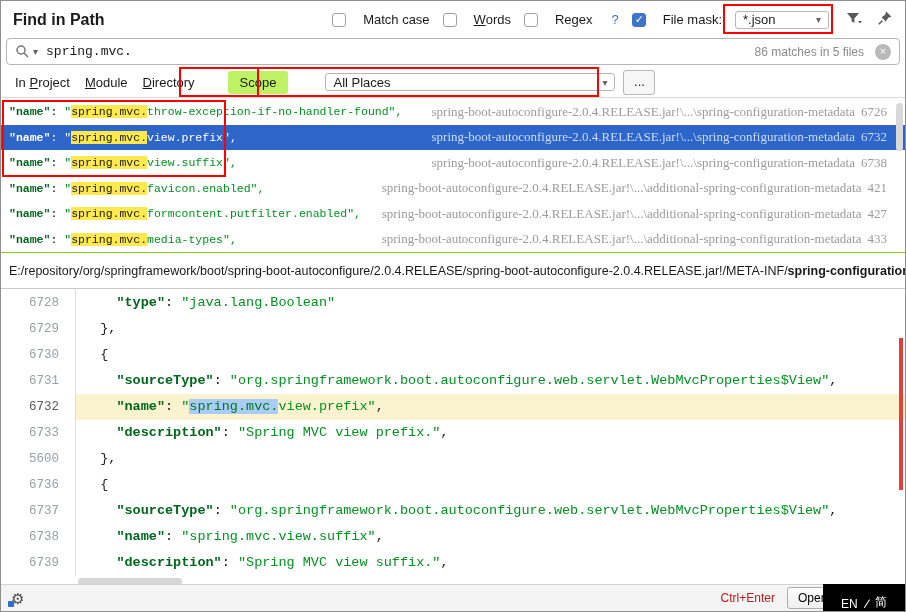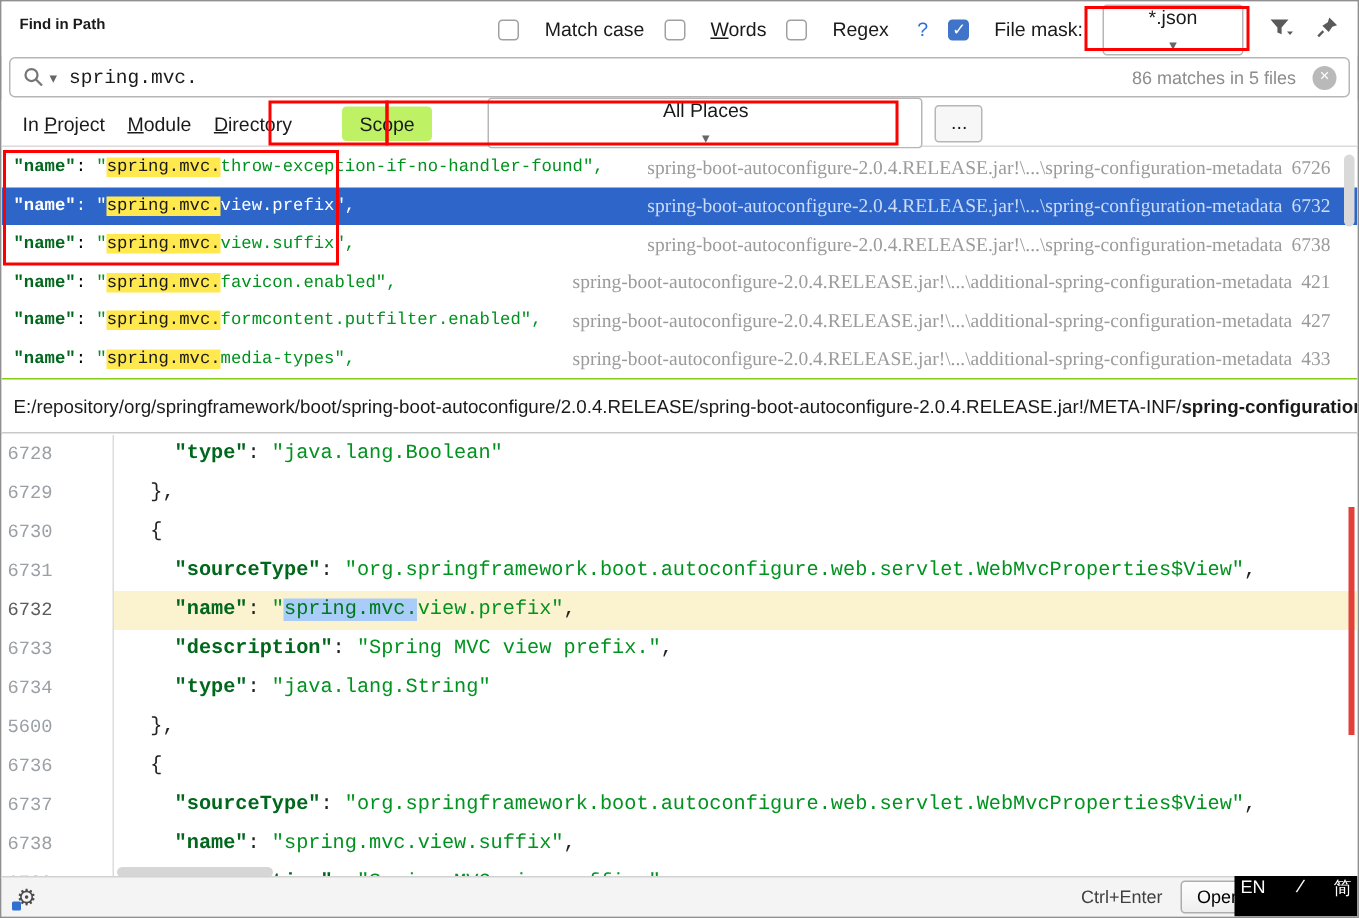--- a/index.html
+++ b/index.html
@@ -2,28 +2,28 @@
 <html><head>
 <meta charset="utf-8">
 <style>
   * { margin:0; padding:0; box-sizing:border-box; }
   html,body { width:906px; height:612px; overflow:hidden; background:#e8e8e8; }
   body { font-family:"Liberation Sans",sans-serif; }
   .window { position:relative; width:906px; height:612px; background:#fff; border:1px solid #8f8f8f; overflow:hidden; color:#1a1a1a; }
 
   
   .header { position:absolute; top:0; left:0; right:0; height:36px; background:#fff; }
-  .title { position:absolute; left:12px; top:10px; font-weight:bold; font-size:10px; }
+  .title { position:absolute; left:12px; top:10px; font-weight:bold; font-size:16px; }
   .opts { position:absolute; right:76px; top:5px; height:27px; display:flex; align-items:center; gap:13px; }
   .opt { display:flex; align-items:center; gap:17px; font-size:13px; white-space:nowrap; }
   .cb { width:14px; height:14px; border:1px solid #a0a0a0; border-radius:3px; background:#fff; position:relative; flex:none; }
   .cb.checked { background:#3f74c9; border-color:#3f74c9; }
   .cb.checked::after { content:"✓"; color:#fff; font-size:11px; position:absolute; left:2px; top:-1px; }
   .help { color:#2a6fd6; margin-left:2px; }
-  .combo { display:flex; align-items:center; height:34px; border:1px solid #b6b6b6; border-radius:3px; background:#fff; padding:0 7px; font-size:13px; white-space:nowrap;flex-direction:column; }
+  .combo { display:flex; align-items:center; height:18px; border:1px solid #b6b6b6; border-radius:3px; background:#fff; padding:0 7px; font-size:13px; white-space:nowrap; }
   .filemask { width:94px; justify-content:space-between; }
   .chev { color:#666; font-size:10px; }
   .hicon { position:absolute; top:9px; }
   .icon-funnel { right:42px; }
   .icon-pin { right:12px; }
 
   
   .searchbox { position:absolute; top:37px; left:5px; right:5px; height:27px; border:1px solid #b6b6b6; border-radius:4px; display:flex; align-items:center; padding:0 8px; gap:3px; background:#fff; }
   .query { font-family:"Liberation Mono",monospace; font-size:13px; margin-left:5px; }
   .summary { margin-left:auto; color:#8c8c8c; font-size:12px; margin-right:8px; }
@@ -50,41 +50,41 @@
   .rrow.selected .rk, .rrow.selected .rp, .rrow.selected .rs { color:#fff; }
   .rrow.selected .rpath, .rrow.selected .rline { color:#ccdcf7; }
 
   
   .previewhdr { position:absolute; top:251px; left:0; right:0; height:37px; border-top:1px solid #84cc16; border-bottom:1px solid #c9c9c9; display:flex; align-items:center; padding:0 8px; font-size:12.5px; white-space:nowrap; overflow:hidden; background:#fff; }
   .previewhdr b { font-weight:bold; }
 
   
   .editor { position:absolute; top:289px; left:0; right:0; height:296px; overflow:hidden; font-family:"Liberation Mono",monospace; font-size:13.5px; background:#fff; }
   .eline { display:flex; height:26px; line-height:26px; white-space:pre; }
-  .gut { flex:0 0 75px; padding-left:4px; color:#9aa0a6; font-size:12.5px; background:#fff; border-right:1px solid #dcdcdc; }
+  .gut { flex:0 0 75px; padding-left:28px; color:#9aa0a6; font-size:12.5px; background:#fff; border-right:1px solid #dcdcdc; }
   .code { flex:1; padding-left:8px; }
   .eline.current .code { background:#fbf3cf; }
   .eline.current .gut { color:#5c5c5c; }
   .ek { color:#00671d; font-weight:bold; }
   .es { color:#00931f; }
   .ew { color:#222; }
   .esel { background:#a9cdf8; color:#00781c; }
 
   
   .results-thumb { position:absolute; right:2px; top:102px; width:7px; height:48px; background:#d9d9d9; border-radius:4px; }
   .stripe-red { position:absolute; right:2px; top:337px; width:4px; height:152px; background:#e2403a; }
   .hthumb { position:absolute; left:77px; top:577px; width:104px; height:7px; background:#d6d6d6; border-radius:4px; }
 
   
   .footer { position:absolute; left:0; right:0; bottom:0; height:27px; background:#f4f4f4; border-top:1px solid #d2d2d2; display:flex; align-items:center; padding:0 10px; font-size:12px; }
   .gear { font-size:15px; color:#4c4c4c; position:relative; line-height:1; }
   .gear::after { content:""; position:absolute; left:-3px; bottom:-1px; width:6px; height:6px; background:#2f6fd0; border-radius:1px; }
-  .shortcut { margin-left:auto; color:#404040; margin-right:12px; }
+  .shortcut { margin-left:auto; color:#b91c1c; margin-right:12px; }
   .openbtn { border:1px solid #adadad; border-radius:3px; background:linear-gradient(#fdfdfd,#efefef); padding:3px 34px 3px 10px; font-size:12px; white-space:nowrap; }
-  .ime { position:absolute; right:0; bottom:0; width:82px; height:27px; background:#000; color:#fff; display:flex; align-items:flex-start; justify-content:center; gap:21px; font-size:12px; z-index:40; }
+  .ime { position:absolute; right:0; bottom:0; width:82px; height:27px; background:#000; color:#fff; display:flex; align-items:flex-end; justify-content:center; gap:7px; font-size:12px; z-index:40; }
   .ime .slash { font-style:italic; transform:rotate(8deg); }
 
   
   .anno { position:absolute; border:2px solid #f00; z-index:60; pointer-events:none; }
   .anno-a { left:722px; top:3px;  width:110px; height:30px; }
   .anno-b { left:178px; top:66px; width:80px;  height:30px; }
   .anno-c { left:256px; top:66px; width:342px; height:30px; }
   .anno-d { left:1px;   top:99px; width:224px; height:77px; }
 </style>
 </head>
@@ -165,21 +165,20 @@
       <b>spring-configuration-metadata</b>
   </div>
 
   <div class="editor" id="editor">
       <div class="eline"><span class="gut">6728</span><span class="code"><span class="ew">    </span><span class="ek">"type"</span><span class="ew">: </span><span class="es">"java.lang.Boolean"</span></span></div>
       <div class="eline"><span class="gut">6729</span><span class="code"><span class="ew">  },</span></span></div>
       <div class="eline"><span class="gut">6730</span><span class="code"><span class="ew">  {</span></span></div>
       <div class="eline"><span class="gut">6731</span><span class="code"><span class="ew">    </span><span class="ek">"sourceType"</span><span class="ew">: </span><span class="es">"org.springframework.boot.autoconfigure.web.servlet.WebMvcProperties$View"</span><span class="ew">,</span></span></div>
       <div class="eline current"><span class="gut">6732</span><span class="code"><span class="ew">    </span><span class="ek">"name"</span><span class="ew">: </span><span class="es">"</span><span class="esel">spring.mvc.</span><span class="es">view.prefix"</span><span class="ew">,</span></span></div>
       <div class="eline"><span class="gut">6733</span><span class="code"><span class="ew">    </span><span class="ek">"description"</span><span class="ew">: </span><span class="es">"Spring MVC view prefix."</span><span class="ew">,</span></span></div>
-      <div class="eline"><span class="gut">6734</span><span class="code"><span class="ew">    </span><span class="ek">"type"</span><span class="ew">: </span><span class="es">"java.lang.String"</span></span></div>
       <div class="eline"><span class="gut">5600</span><span class="code"><span class="ew">  },</span></span></div>
       <div class="eline"><span class="gut">6736</span><span class="code"><span class="ew">  {</span></span></div>
       <div class="eline"><span class="gut">6737</span><span class="code"><span class="ew">    </span><span class="ek">"sourceType"</span><span class="ew">: </span><span class="es">"org.springframework.boot.autoconfigure.web.servlet.WebMvcProperties$View"</span><span class="ew">,</span></span></div>
       <div class="eline"><span class="gut">6738</span><span class="code"><span class="ew">    </span><span class="ek">"name"</span><span class="ew">: </span><span class="es">"spring.mvc.view.suffix"</span><span class="ew">,</span></span></div>
       <div class="eline"><span class="gut">6739</span><span class="code"><span class="ew">    </span><span class="ek">"description"</span><span class="ew">: </span><span class="es">"Spring MVC view suffix."</span><span class="ew">,</span></span></div>
     </div>
   <div class="stripe-red"></div>
   <div class="hthumb"></div>
 
   <div class="footer">

